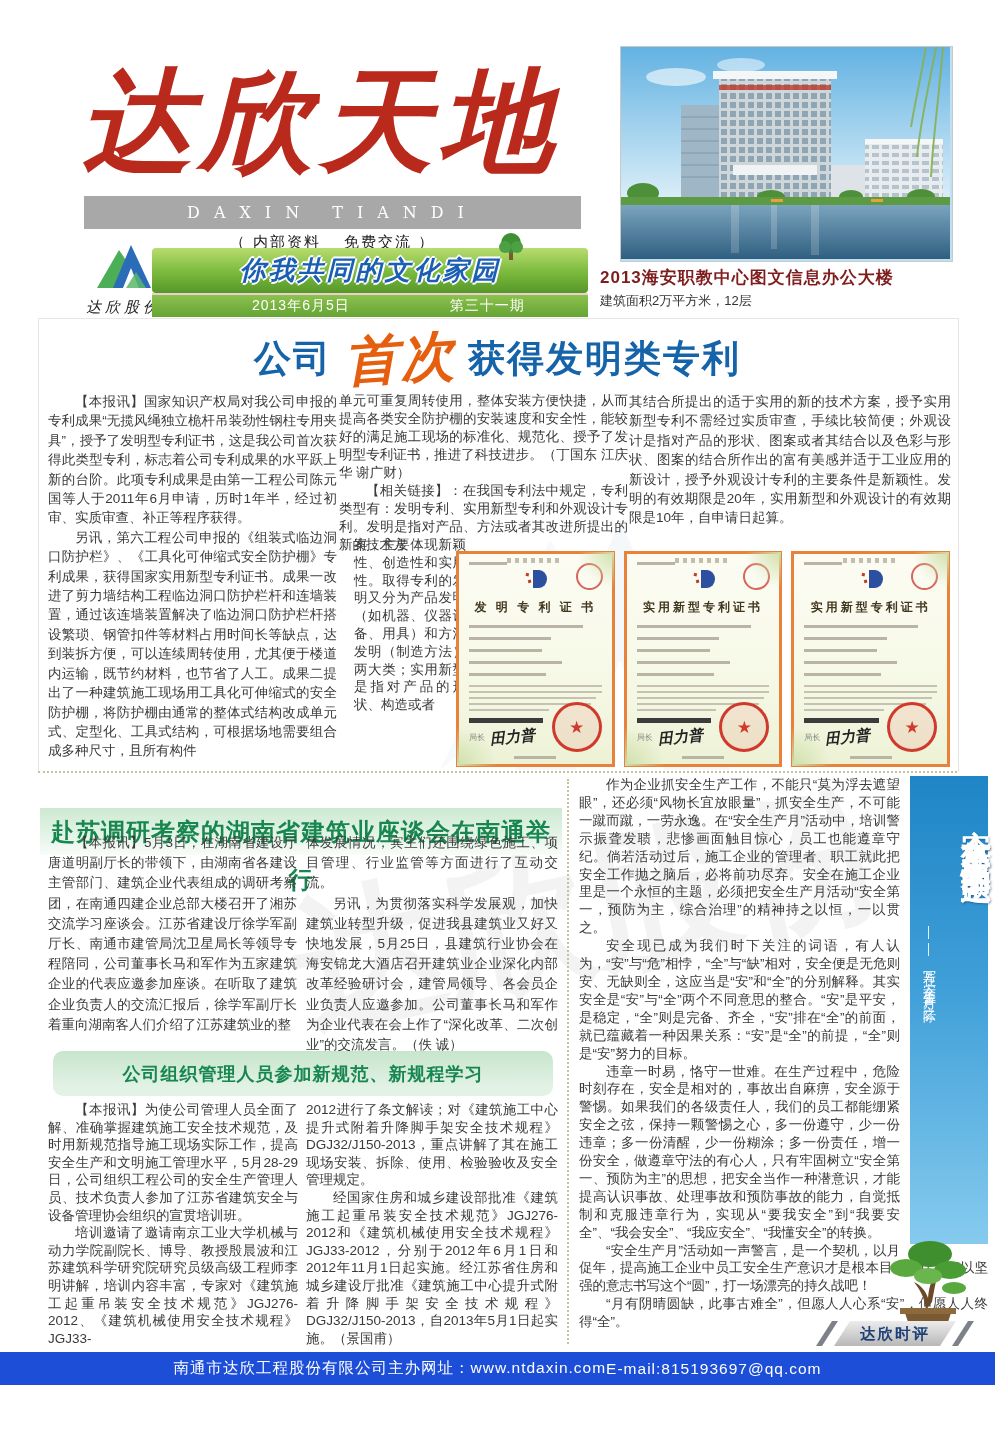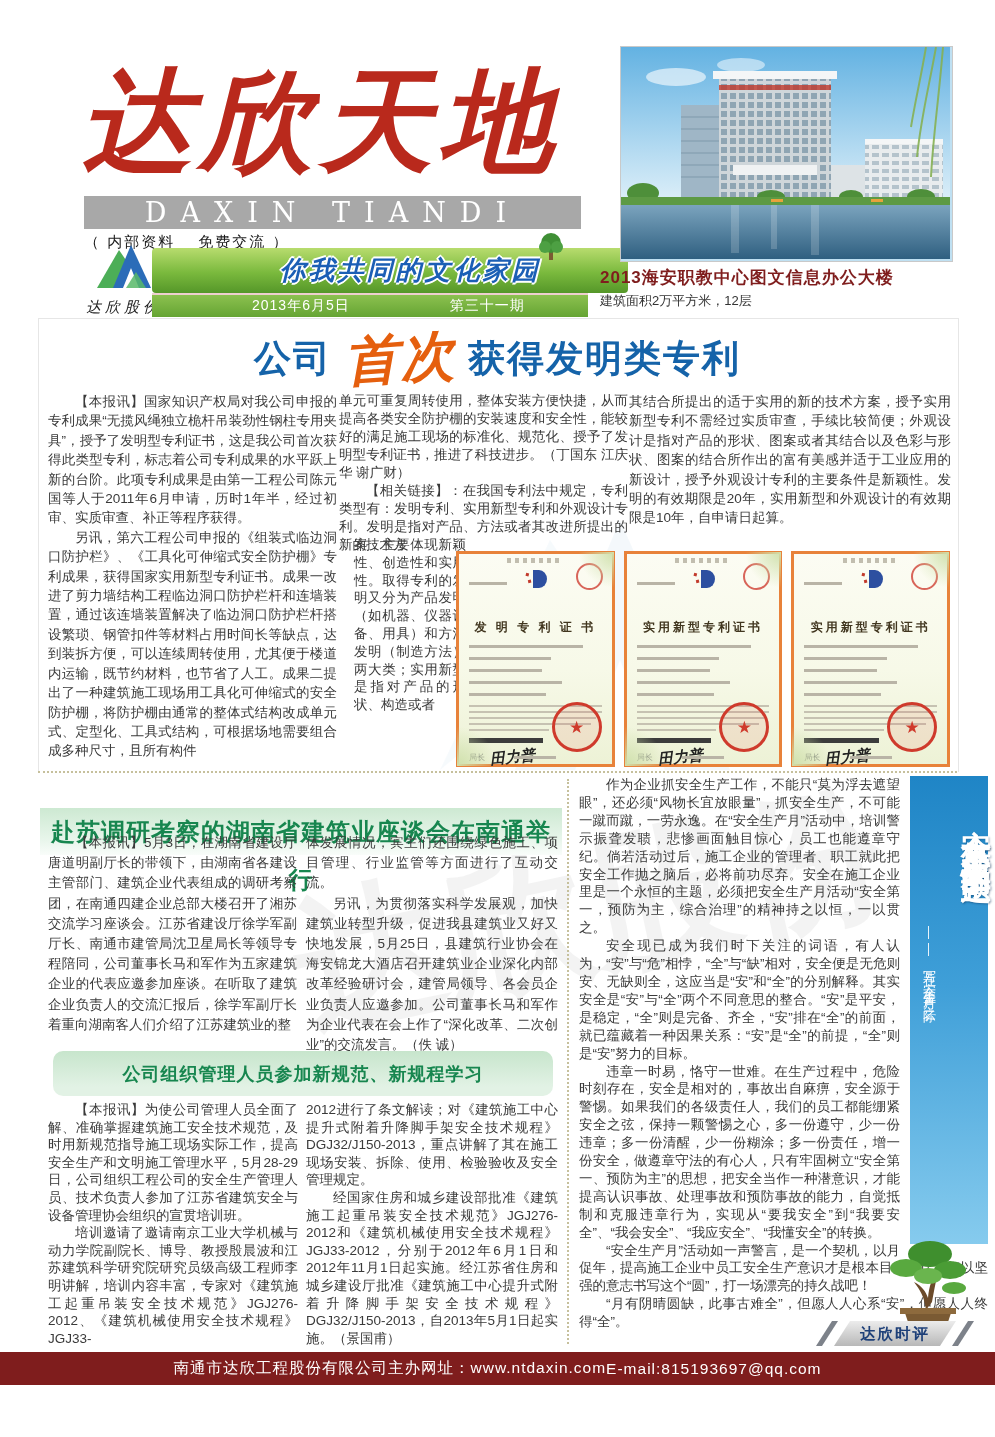--- a/index.html
+++ b/index.html
@@ -12,28 +12,28 @@
   
   .wm-logo{left:420px;top:500px;width:330px;height:290px;opacity:.12;pointer-events:none;}
   .wm-text{left:290px;top:810px;font-size:150px;font-weight:bold;color:#000;opacity:.045;
            transform:rotate(-12deg);white-space:nowrap;pointer-events:none;}
 
   
   .mast-title{left:48px;top:48px;width:545px;height:150px;text-align:center;
     font-family:"DejaVu Serif","Liberation Serif",serif;font-style:italic;font-weight:bold;
     font-size:112px;line-height:145px;color:#b9291c;letter-spacing:8px;}
   .mast-enbar{left:84px;top:196px;width:497px;height:33px;background:#a8a8a8;color:#fff;
-    font-family:"DejaVu Serif","Liberation Serif",serif;font-size:27px;letter-spacing:14px;
+    font-family:"DejaVu Serif","Liberation Serif",serif;font-size:16px;letter-spacing:14px;
     text-align:center;line-height:34px;}
-  .mast-sub{left:84px;top:233px;width:497px;text-align:left;font-size:15px;color:#1a1a1a;letter-spacing:2px;}
+  .mast-sub{left:84px;top:233px;width:497px;text-align:center;font-size:15px;color:#1a1a1a;letter-spacing:2px;}
   .logo-wrap{left:78px;top:240px;width:92px;text-align:center;}
   .logo-caption{font-family:"DejaVu Serif","Liberation Serif",serif;font-style:italic;
     font-size:15px;color:#222;letter-spacing:4px;margin-top:2px;}
   .banner{left:152px;top:248px;width:436px;height:45px;border-radius:4px;
-    background:linear-gradient(180deg,#b8dc6e 0%,#7ab93d 55%,#559729 100%);padding-left:40px;}
+    background:linear-gradient(180deg,#b8dc6e 0%,#7ab93d 55%,#559729 100%);}
   .banner-slogan{width:100%;text-align:center;line-height:45px;font-size:26px;font-weight:bold;
     font-style:italic;color:#1b5fb5;letter-spacing:3px;
     text-shadow:-2px 0 #fff,2px 0 #fff,0 -2px #fff,0 2px #fff,1px 1px #fff,-1px -1px #fff;}
   .banner-tree{position:absolute;right:62px;top:-16px;width:30px;height:30px;}
   .dateline{left:152px;top:293px;width:436px;height:22px;color:#fff;font-size:14px;
     background:linear-gradient(180deg,#8cc14f,#65a433);border-top:2px solid #eecfcf;
     display:flex;align-items:center;}
   .dateline .d{margin-left:100px;letter-spacing:1px;}
   .dateline .i{margin-left:100px;letter-spacing:1px;}
 
@@ -52,21 +52,21 @@
     font-size:54px;color:#e55f0e;transform:rotate(-4deg);letter-spacing:2px;}
   .body-txt{font-size:13.5px;text-align:justify;color:#3a3a3a;}
   .lc1{left:48px;top:392px;width:289px;line-height:19.4px;}
   .lc2{left:339px;top:392px;width:289px;line-height:18px;}
   .lc2n{left:354px;top:536px;width:112px;line-height:17.8px;}
   .lc3{left:629px;top:392px;width:322px;line-height:19.4px;}
 
   
   .certs{left:456px;top:551px;width:494px;height:216px;display:flex;gap:9px;}
   .cert{flex:1;position:relative;border:3px solid #e8823a;box-sizing:border-box;
-    background:linear-gradient(180deg,#fcfcf3 0%,#f7f9e8 55%,#edf2d6 100%);padding:20px 10px 6px;}
+    background:linear-gradient(180deg,#fcfcf3 0%,#f7f9e8 55%,#edf2d6 100%);padding:0 10px 6px;}
   .cert::before{content:"";position:absolute;left:-2px;bottom:-2px;width:40px;height:40px;
     background:radial-gradient(circle at 0 100%,#cfe0ab 0%,rgba(207,224,171,0) 70%);}
   .cert::after{content:"";position:absolute;right:-2px;top:-2px;width:36px;height:36px;
     background:radial-gradient(circle at 100% 0,#cfe0ab 0%,rgba(207,224,171,0) 70%);}
   .cert-no{width:38px;height:3px;background:#b9b4a6;margin-top:8px;}
   .cert-orn{position:absolute;top:4px;left:50%;transform:translateX(-50%);width:56px;height:5px;
     background:repeating-linear-gradient(90deg,#b3ae9e 0 4px,transparent 4px 8px);opacity:.8;}
   .cert-logo{position:absolute;top:14px;left:50%;transform:translateX(-50%);}
   .cert-seal-top{position:absolute;right:9px;top:9px;width:23px;height:23px;border-radius:50%;
     border:2px solid #cc3327;opacity:.75;}
@@ -116,21 +116,21 @@
   .badge{position:absolute;right:32px;bottom:0;width:122px;height:25px;
     background:linear-gradient(180deg,#ececec,#b8b8b8);
     clip-path:polygon(16px 0,122px 0,106px 25px,0 25px);
     text-align:center;line-height:25px;font-size:15.5px;font-weight:bold;color:#1d3f78;letter-spacing:2px;}
   .badge-endL{position:absolute;right:150px;bottom:0;width:22px;height:25px;background:#7d828a;
     clip-path:polygon(16px 0,22px 0,6px 25px,0 25px);}
   .badge-endR{position:absolute;right:14px;bottom:0;width:22px;height:25px;background:#7d828a;
     clip-path:polygon(16px 0,22px 0,6px 25px,0 25px);}
 
   
-  .footer{left:0;top:1352px;width:995px;height:33px;background:#7f1d1d;color:#fff;
+  .footer{left:0;top:1352px;width:995px;height:33px;background:#1d4ed8;color:#fff;
     display:flex;align-items:center;justify-content:center;font-size:15.5px;letter-spacing:1px;}
 </style>
 </head>
 <body>
 
 <div class="page">
 
   <div class="abs wm-logo">
     <svg width="330" height="290" viewBox="0 0 330 290">
       <polygon points="20,270 130,40 190,130" fill="#bcd8ec"></polygon>

